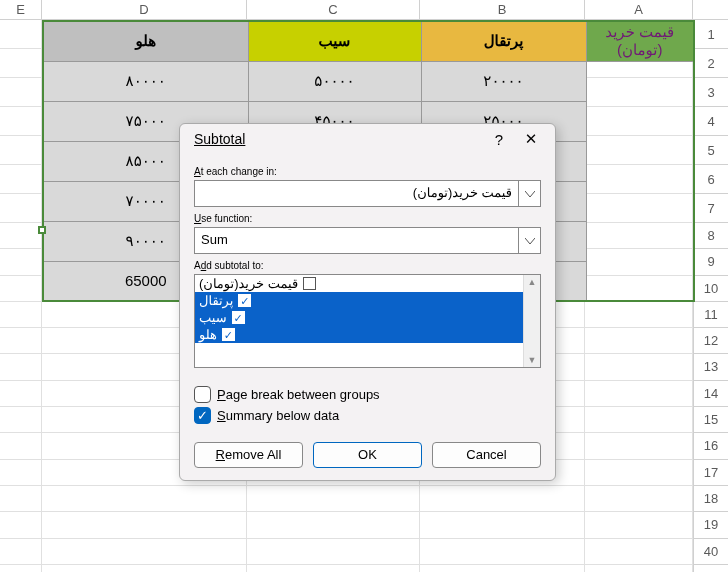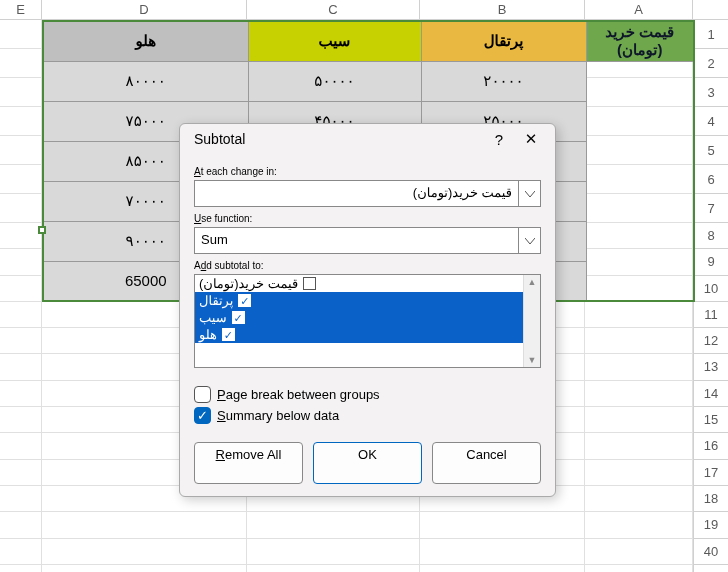--- a/index.html
+++ b/index.html
@@ -94,21 +94,21 @@
     padding: 0;
   }
   .data-table .c-D { width: 205px; }
   .data-table .c-C { width: 173px; }
   .data-table .c-B { width: 165px; }
   .data-table .c-A { width: 108px; }
 
   .hdr-D { background: #bfbfbf; font-weight: bold; font-size: 17px; }
   .hdr-C { background: #c7d000; font-weight: bold; font-size: 17px; }
   .hdr-B { background: #e8b840; font-weight: bold; font-size: 17px; }
-  .hdr-A { background: #6fa84c; font-weight: bold; font-size: 17px; color: #0f172a; margin-left: 12px; }
+  .hdr-A { background: #6fa84c; font-weight: normal; font-size: 17px; color: #701a75; margin-left: 12px; }
 
   .data-table tbody td { background: #d9d9d9; }
 
   .corner-handle {
     position: absolute;
     width: 8px;
     height: 8px;
     border: 2px solid #4a8a3a;
     background: #fff;
   }
@@ -124,21 +124,21 @@
     border: 1px solid #aaa;
     box-shadow: 3px 3px 12px rgba(0,0,0,0.2);
     border-radius: 6px;
   }
   .dialog-title {
     display: flex;
     align-items: center;
     padding: 6px 8px 6px 14px;
     font-size: 14px;
   }
-  .dialog-title .t { flex: 1; }
+  .dialog-title .t { flex: 1; text-decoration: underline; }
   .dialog-title .help, .dialog-title .close {
     width: 32px;
     text-align: center;
     font-size: 15px;
     cursor: pointer;
   }
   .dialog-body {
     padding: 6px 14px 12px 14px;
   }
   .lbl { font-size: 10px; margin: 6px 0 3px 0; }
@@ -261,21 +261,21 @@
     line-height: 13px;
   }
 
   .btns {
     display: flex;
     gap: 10px;
     margin-top: 18px;
   }
   .btn {
     flex: 1;
-    height: 42px;
+    height: 26px;
     border: 1px solid #888;
     border-radius: 4px;
     background: #fdfdfd;
     text-align: center;
     line-height: 24px;
     font-size: 13px;
     cursor: pointer;
   }
   .btn.primary {
     border: 1.5px solid #0067c0;

